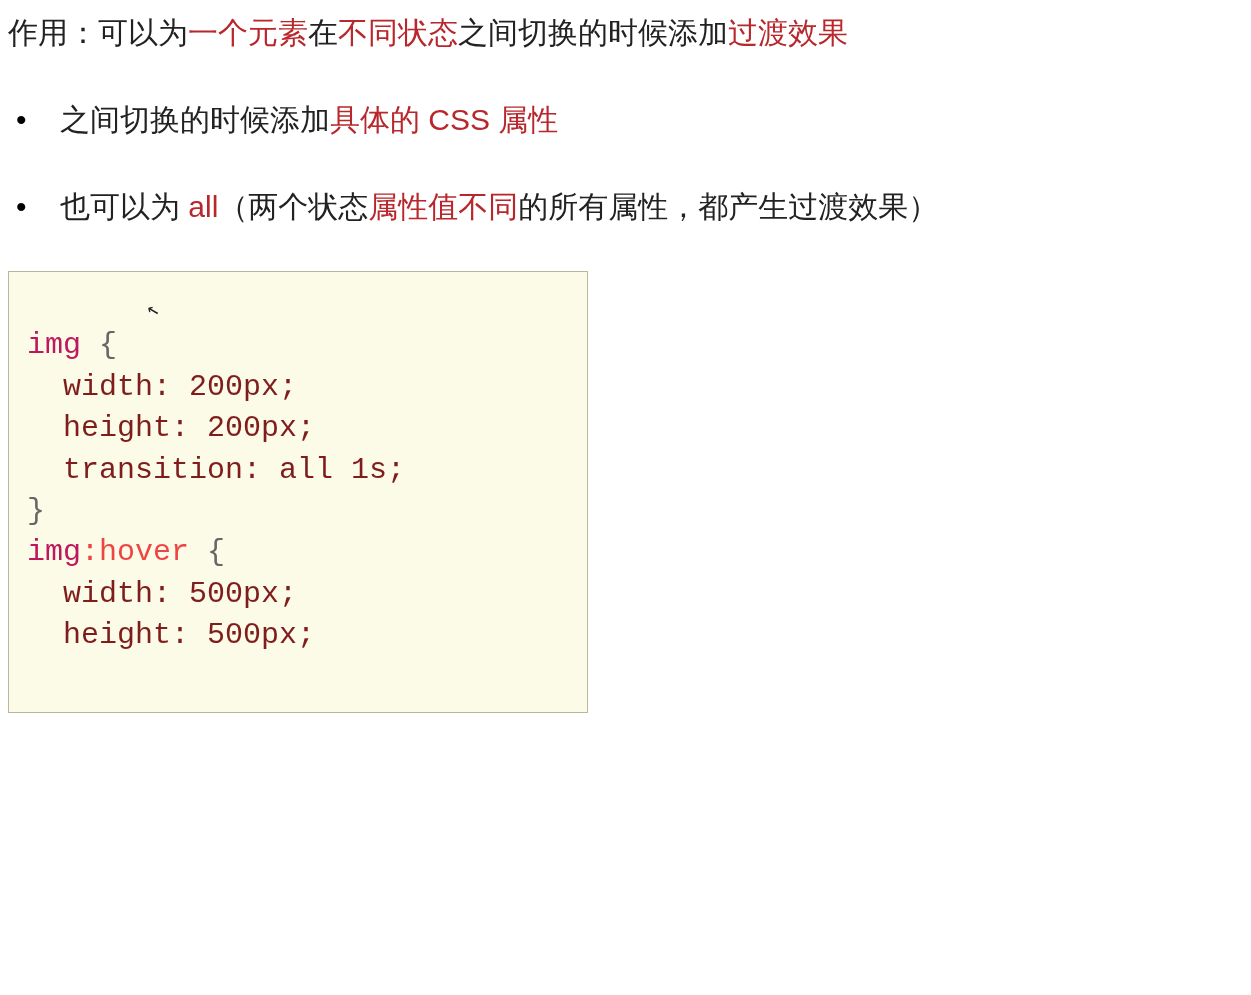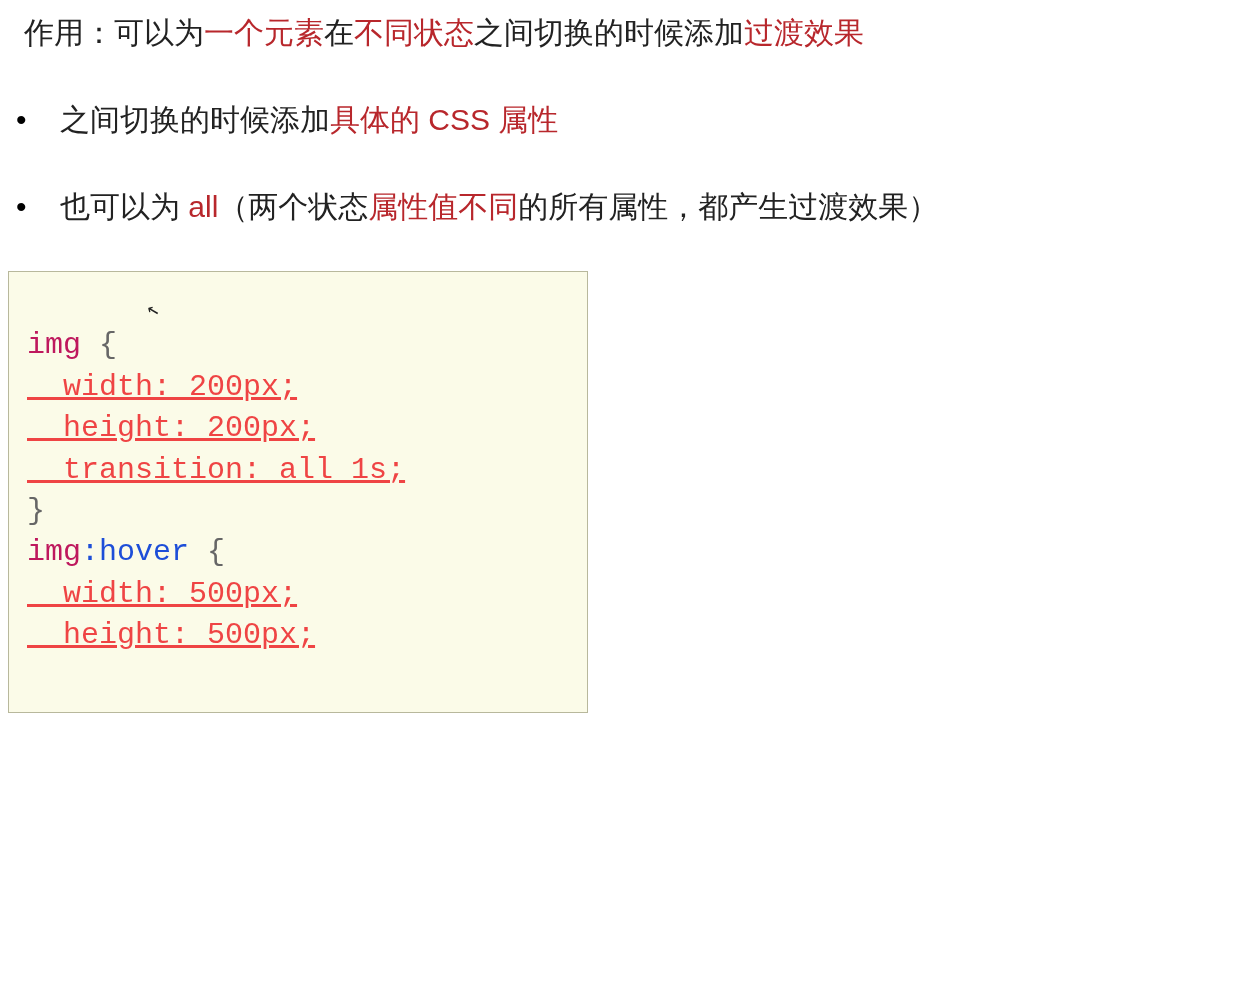--- a/index.html
+++ b/index.html
@@ -7,21 +7,20 @@
       font-family: "Microsoft YaHei", "PingFang SC", sans-serif;
       font-size: 30px;
       line-height: 1.5;
       padding: 10px 8px;
       color: #222;
       background: #fff;
       width: 1251px;
     }
     .line {
       margin-bottom: 42px;
-      margin-left: 16px;
     }
     .red { color: #b8272c; }
     ul {
       list-style: none;
       padding-left: 0;
     }
     ul li {
       position: relative;
       padding-left: 52px;
       margin-bottom: 42px;
@@ -40,22 +39,22 @@
       width: 580px;
       padding: 12px 18px 14px 18px;
       font-family: Consolas, "Courier New", monospace;
       font-size: 30px;
       line-height: 1.38;
       white-space: pre;
       position: relative;
       margin-top: 30px;
     }
     .sel { color: #be185d; }
-    .pseudo { color: #1d4ed8; }
-    .prop { color: #ef4444; text-decoration: underline; }
+    .pseudo { color: #ef4444; }
+    .prop { color: #7f1d1d; }
     .brace { color: #666; }
     .cursor {
       position: absolute;
       top: 24px;
       left: 138px;
       font-size: 20px;
       color: #222;
       transform: rotate(-15deg);
     }
     .container { position: relative; min-height: 975px; }

